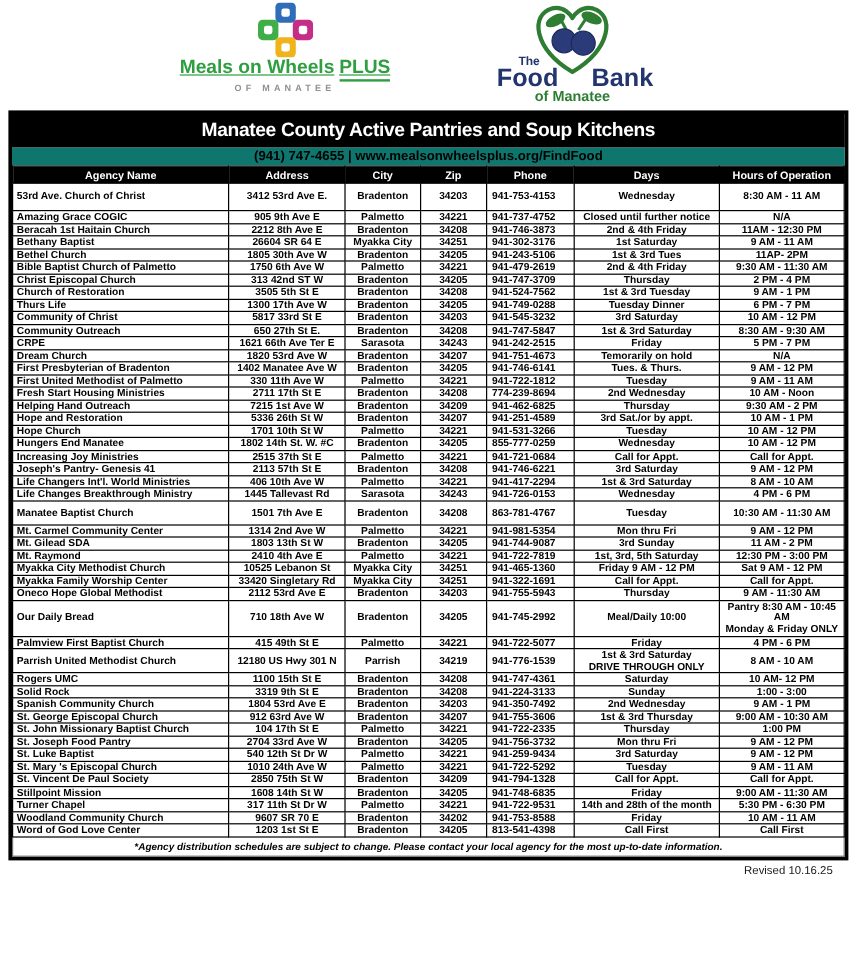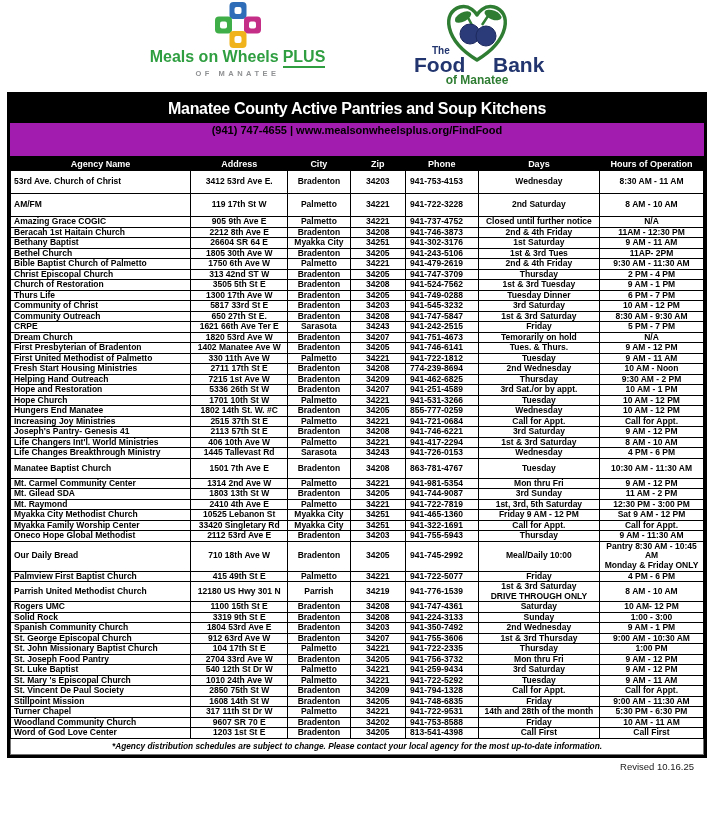--- a/index.html
+++ b/index.html
@@ -2,29 +2,29 @@
 <html><head>
 <meta charset="utf-8">
 <style>
   html,body{margin:0;padding:0;background:#fff;}
   .page{width:714px;height:814px;background:#fff;font-family:"Liberation Sans",sans-serif;position:relative;overflow:hidden;}
 
   
   .logos{height:92px;position:relative;}
   .mow-logo{position:absolute;left:130px;top:2px;width:215px;text-align:center;}
   .mow-cross{display:block;margin:0 auto;}
-  .mow-title{font-size:16px;font-weight:bold;color:#2f9e41;white-space:nowrap;line-height:17px;}
+  .mow-title{font-size:16px;font-weight:bold;color:#2f9e41;white-space:nowrap;line-height:17px;text-decoration:underline;}
   .mow-plus{border-bottom:2px solid #2f9e41;padding-bottom:1px;margin-left:4px;}
   .mow-sub{font-size:7.5px;font-weight:bold;letter-spacing:3.5px;color:#8f9193;margin-top:4px;}
   .fb-logo{position:absolute;left:402px;top:0;width:150px;height:90px;}
 
   
   .doc{margin:0 7px;border:3px solid #000;}
   .title-bar{background:#000;color:#fff;text-align:center;font-weight:bold;font-size:16px;height:28px;line-height:28px;letter-spacing:-0.3px;}
-  .contact-bar{background:#a21caf;color:#000;text-align:center;font-weight:bold;font-size:11px;height:33px;line-height:15px;}
+  .contact-bar{background:#0f766e;color:#000;text-align:center;font-weight:bold;font-size:11px;height:15px;line-height:15px;}
 
   table{width:100%;border-collapse:collapse;table-layout:fixed;}
   thead th{background:#000;color:#fff;font-size:9px;font-weight:bold;height:13px;padding:0;border:1px solid #000;}
   tbody td{border:1px solid #000;font-size:8.5px;font-weight:bold;color:#000;padding:0 2px;text-align:center;line-height:1.12;white-space:pre-line;overflow:hidden;}
   tbody td:first-child{text-align:left;padding-left:3px;}
   tbody td:nth-child(5){text-align:left;padding-left:4px;}
   tbody tr{height:10.4px;}
   tbody tr.lg{height:20px;}
   tbody tr.xl{height:23px;}
   tfoot td{border:1px solid #737373;font-size:8.3px;font-weight:bold;font-style:italic;text-align:center;height:13px;color:#000;}
@@ -98,29 +98,20 @@
       <tbody>
           <tr class="xl">
             <td>53rd Ave. Church of Christ</td>
             <td>3412 53rd Ave E.</td>
             <td>Bradenton</td>
             <td>34203</td>
             <td>941-753-4153</td>
             <td>Wednesday</td>
             <td>8:30 AM - 11 AM</td>
           </tr>
-          <tr class="xl">
-            <td>AM/FM</td>
-            <td>119 17th St W</td>
-            <td>Palmetto</td>
-            <td>34221</td>
-            <td>941-722-3228</td>
-            <td>2nd Saturday</td>
-            <td>8 AM - 10 AM</td>
-          </tr>
           <tr>
             <td>Amazing Grace COGIC</td>
             <td>905 9th Ave E</td>
             <td>Palmetto</td>
             <td>34221</td>
             <td>941-737-4752</td>
             <td>Closed until further notice</td>
             <td>N/A</td>
           </tr>
           <tr>

